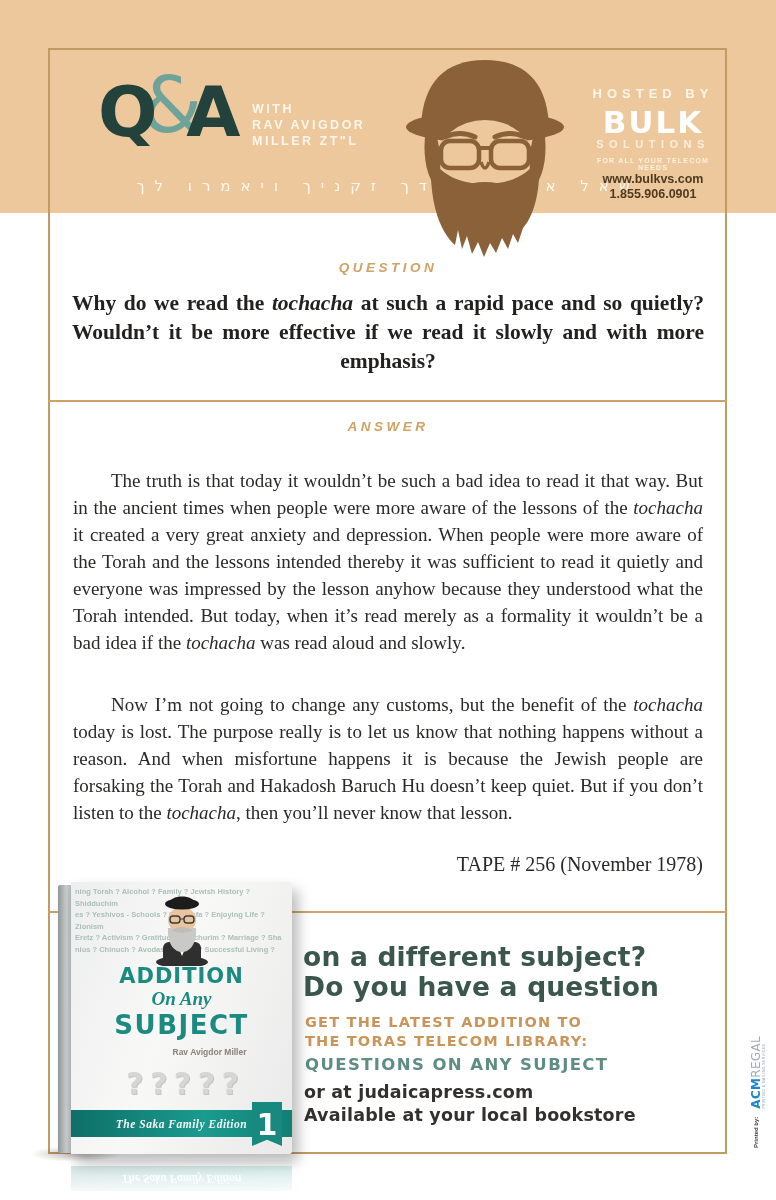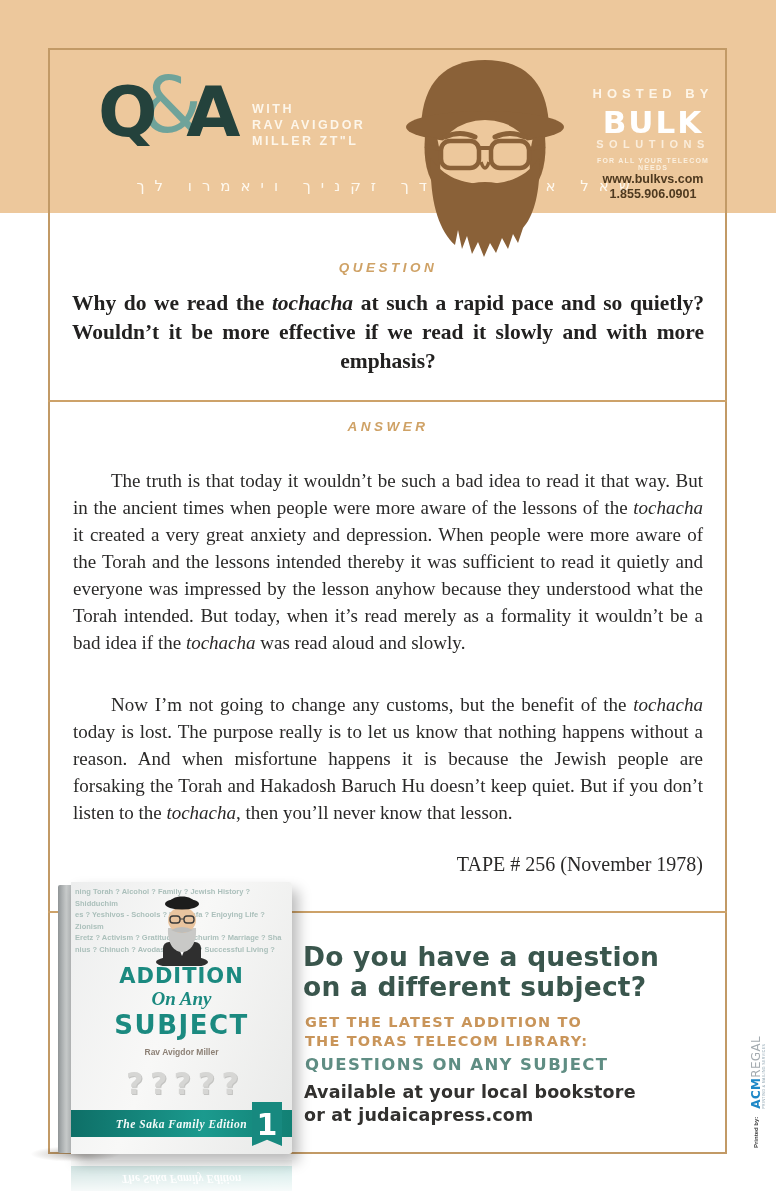--- a/index.html
+++ b/index.html
@@ -62,21 +62,21 @@
   .bgwords{position:absolute;left:4px;top:4px;width:213px;height:70px;overflow:hidden;
            color:#a7bdb8;font-size:7.5px;font-weight:bold;line-height:11.5px;opacity:.95;}
   .photo{position:absolute;left:82px;top:8px;z-index:2;}
   .bk-title1{position:absolute;left:0;top:82px;width:221px;text-align:center;z-index:3;
              font-family:"DejaVu Sans",sans-serif;font-weight:800;font-size:21px;letter-spacing:1px;color:#1b8a80;}
   .bk-title2{position:absolute;left:0;top:106px;width:221px;text-align:center;z-index:3;
              font-family:"Liberation Serif",serif;font-style:italic;font-weight:bold;font-size:19px;color:#1b8a80;}
   .bk-title3{position:absolute;left:0;top:128px;width:221px;text-align:center;z-index:3;
              font-family:"DejaVu Sans",sans-serif;font-weight:800;font-size:26px;letter-spacing:1.5px;color:#1b8a80;}
   .bk-author{position:absolute;left:0;top:165px;width:221px;text-align:center;z-index:3;
-             font-size:8.5px;font-weight:bold;color:#8d8176;}
+             font-size:8.5px;font-weight:bold;color:#8d8176;padding-left:28px;}
   .qmarks{position:absolute;left:0;top:178px;width:221px;height:48px;text-align:center;z-index:1;
           color:#d6d6d4;font-family:"DejaVu Sans",sans-serif;font-weight:800;
           font-size:30px;letter-spacing:-2px;line-height:48px;text-shadow:1px 1px 0 #c4c4c2;}
   .bk-band{position:absolute;left:0;top:228px;width:221px;height:27px;z-index:2;
            background:linear-gradient(90deg,#0e6f67 0%,#1b9a8e 60%,#128074 100%);
            display:flex;align-items:center;justify-content:center;}
   .bk-edition{font-family:"Liberation Serif",serif;font-style:italic;font-weight:bold;
               font-size:11.5px;color:#f4faf9;letter-spacing:.5px;}
   .bk-vol{position:absolute;right:10px;top:220px;width:30px;height:44px;z-index:3;background:#17897f;
           clip-path:polygon(0 0,100% 0,100% 100%,50% 86%,0 100%);
@@ -218,31 +218,31 @@
 
   <div class="book-refl">
     <div class="refl-white"></div>
     <div class="refl-band">
       <span>The Saka Family Edition</span>
     </div>
   </div>
   <div class="refl-fade"></div>
 
   <div class="promo-h">
+    <div>on a different subject?</div>
     <div>Do you have a question</div>
-    <div>on a different subject?</div>
   </div>
   <div class="promo-gold">
     <div>GET THE LATEST ADDITION TO</div>
     <div>THE TORAS TELECOM LIBRARY:</div>
   </div>
   <div class="promo-teal">QUESTIONS ON ANY SUBJECT</div>
   <div class="promo-avail">
+    <div>or at judaicapress.com</div>
     <div>Available at your local bookstore</div>
-    <div>or at judaicapress.com</div>
   </div>
 
   <div class="printer">
     <span class="printed-by">Printed by:</span>
     <svg width="13" height="13" viewBox="0 0 20 20">
       <path d="M 2,18 C 3,10 8,5 16,3 L 17,6 C 11,8 7,12 6,18 Z" fill="#1b75bb"></path>
       <path d="M 5,18 C 7,12 11,9 17,7 L 18,10 C 13,12 10,14 9,18 Z" fill="#2d9fd8"></path>
       <path d="M 10,18 C 11,15 14,13 18,12 L 19,15 C 16,16 14,17 13,18 Z" fill="#7fc4e8"></path>
     </svg>
     <span class="acm-brand">

